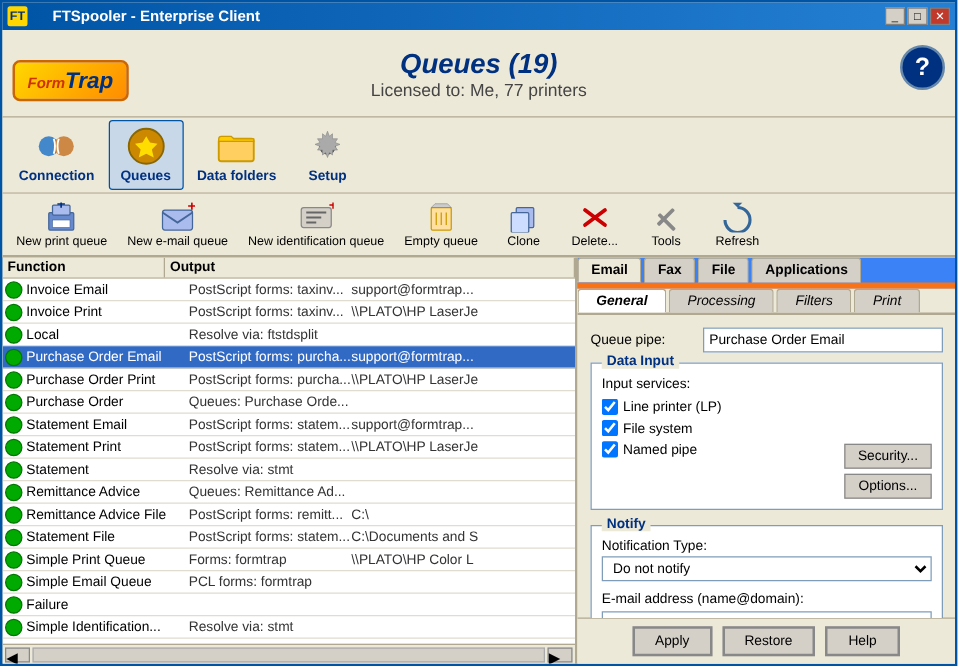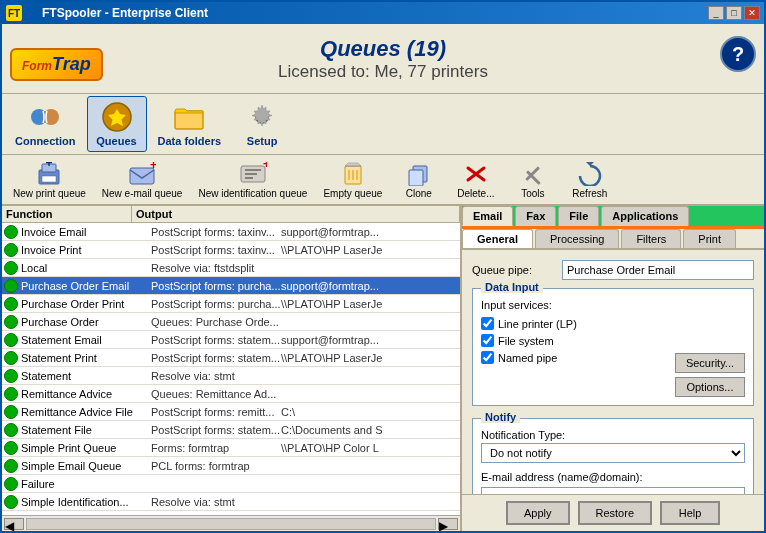--- a/index.html
+++ b/index.html
@@ -15,21 +15,21 @@
     .title-btn { width: 16px; height: 14px; background: #d4d0c8; border: 1px solid #808080; font-size: 9px; display: flex; align-items: center; justify-content: center; cursor: pointer; color: #000; }
     .title-btn.close { background: #c0392b; color: white; }
     
     .header-area { background: #ece9d8; padding: 4px 8px; display: flex; align-items: center; justify-content: center; border-bottom: 1px solid #b0a890; }
     .logo-area { position: absolute; left: 8px; top: 24px; }
     .logo { background: linear-gradient(135deg, #ffd700, #ff8c00); border: 2px solid #cc6600; border-radius: 6px; padding: 4px 10px; font-size: 18px; font-weight: bold; font-style: italic; color: #003080; }
     .logo span { color: #cc3300; }
     
     .header-title { text-align: center; }
     .header-title h1 { font-size: 22px; font-weight: bold; color: #003080; font-style: italic; }
-    .header-title p { font-size: 17px; color: #444; }
+    .header-title p { font-size: 14px; color: #444; }
     
     .toolbar-nav { background: #ece9d8; padding: 2px 4px; display: flex; align-items: center; gap: 2px; border-bottom: 1px solid #b0a890; }
     .nav-btn { display: flex; flex-direction: column; align-items: center; padding: 4px 8px; cursor: pointer; border: 1px solid transparent; border-radius: 3px; min-width: 60px; }
     .nav-btn.active { border-color: #0054a6; background: #c8d8e8; }
     .nav-icon { width: 32px; height: 32px; margin-bottom: 2px; display: flex; align-items: center; justify-content: center; }
     .nav-label { font-size: 11px; font-weight: bold; color: #003080; }
     
     .toolbar-actions { background: #ece9d8; padding: 2px 4px; display: flex; align-items: center; gap: 2px; border-bottom: 2px solid #b0a890; }
     .action-btn { display: flex; flex-direction: column; align-items: center; padding: 2px 6px; cursor: pointer; border: 1px solid transparent; border-radius: 3px; min-width: 55px; }
     .action-icon { width: 28px; height: 28px; display: flex; align-items: center; justify-content: center; font-size: 16px; }
@@ -48,25 +48,25 @@
     .queue-item.selected .queue-col { color: white; }
     .status-icon { width: 14px; height: 14px; border-radius: 50%; margin-right: 3px; flex-shrink: 0; }
     .status-green { background: #00aa00; border: 1px solid #007700; }
     .queue-name { width: 130px; font-size: 11px; overflow: hidden; text-overflow: ellipsis; white-space: nowrap; }
     .queue-col { font-size: 11px; overflow: hidden; text-overflow: ellipsis; white-space: nowrap; color: #333; }
     
     .scrollbar-bottom { height: 16px; background: #ece9d8; border-top: 1px solid #b0a890; display: flex; align-items: center; padding: 0 2px; }
     
     .right-panel { flex: 1; display: flex; flex-direction: column; background: #ece9d8; }
     
-    .tab-row-outer { display: flex; background: #22c55e; border-bottom: 3px solid #f97316; }
+    .tab-row-outer { display: flex; background: #3b82f6; border-bottom: 5px solid #f97316; }
     .tab-outer { padding: 3px 10px; cursor: pointer; border: 1px solid #b0a890; border-bottom: none; margin-right: 2px; background: #d4d0c8; font-size: 11px; font-weight: bold; border-radius: 3px 3px 0 0; }
     .tab-outer.active { background: #ece9d8; border-bottom: 1px solid #ece9d8; }
     
-    .tab-row-inner { display: flex; background: #ece9d8; border-bottom: 2px solid #b0a890; }
+    .tab-row-inner { display: flex; background: #ece9d8; border-bottom: 2px solid #b0a890; font-style: italic; }
     .tab-inner { padding: 3px 14px; cursor: pointer; border: 1px solid #b0a890; border-bottom: none; margin-right: 2px; background: #d4d0c8; font-size: 11px; border-radius: 3px 3px 0 0; }
     .tab-inner.active { background: white; font-weight: bold; }
     
     .panel-content { padding: 10px; flex: 1; overflow-y: auto; }
     
     .field-row { display: flex; align-items: center; margin-bottom: 8px; }
     .field-label { width: 90px; font-size: 11px; }
     .field-input { border: 1px solid #7f9db9; background: white; padding: 2px 4px; font-size: 11px; flex: 1; height: 20px; }
     
     .section-box { border: 1px solid #7f9db9; background: white; padding: 8px; margin-bottom: 8px; position: relative; }

